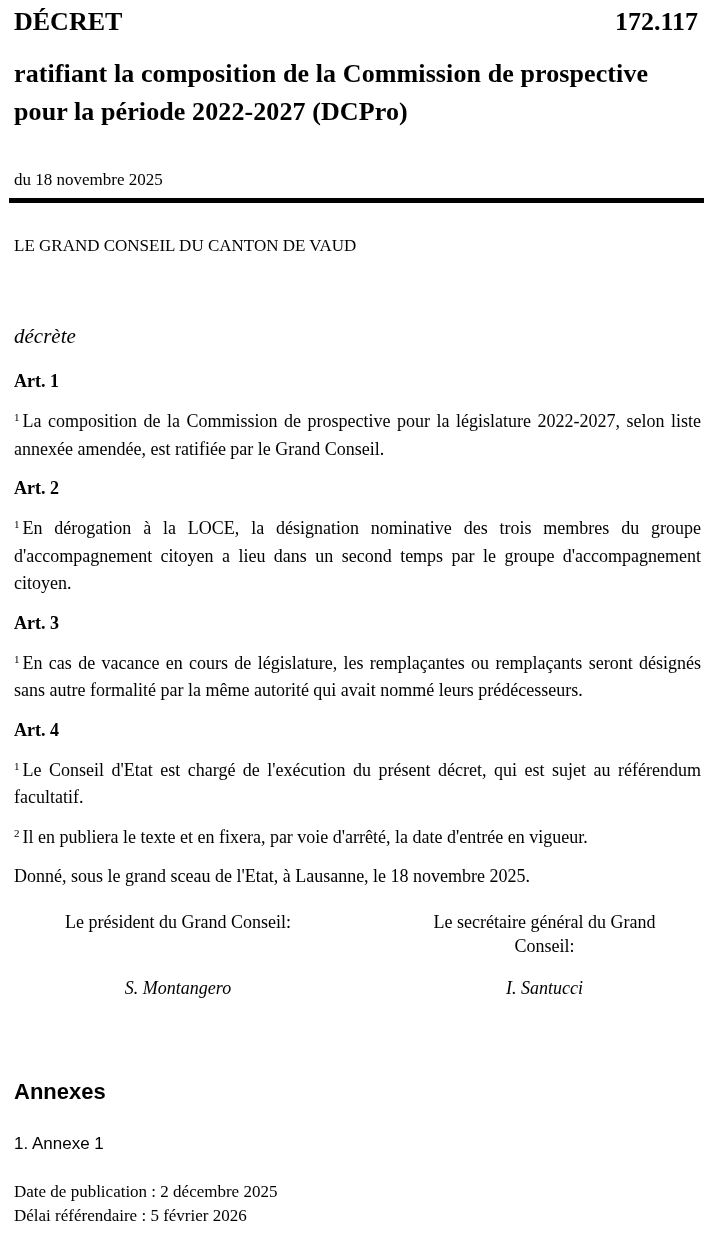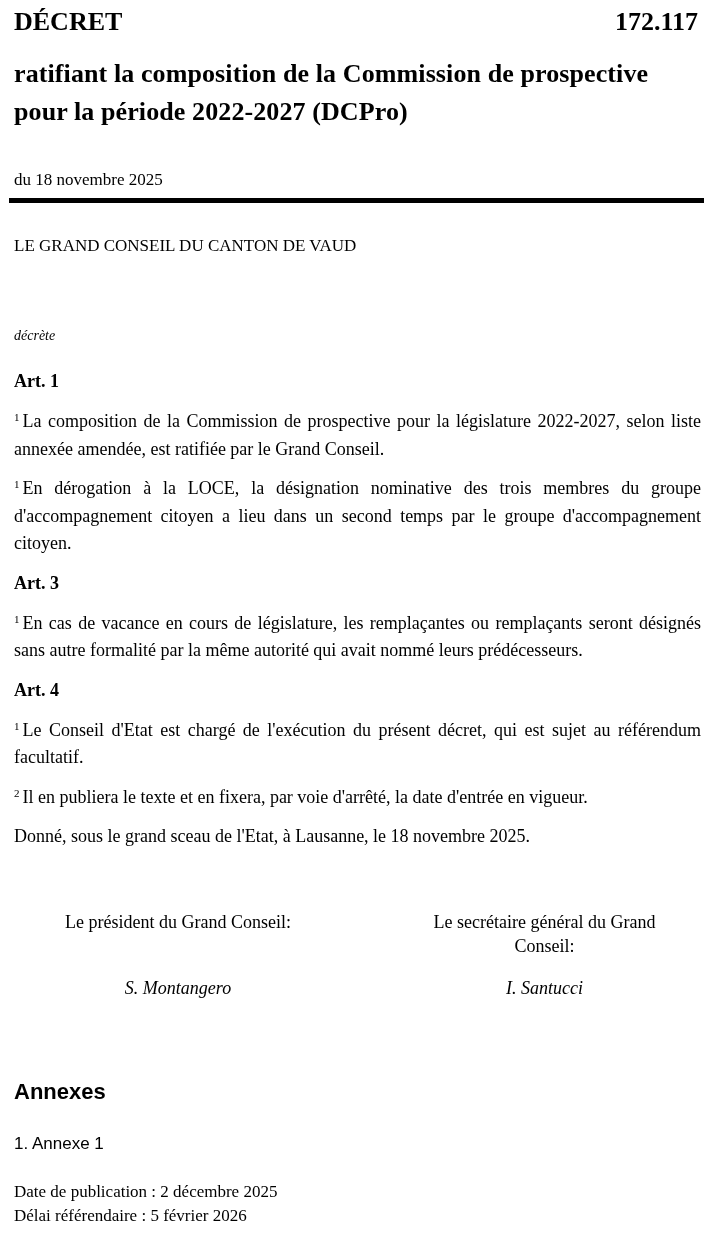--- a/index.html
+++ b/index.html
@@ -22,21 +22,21 @@
     .rule {
       position: absolute; left: 9px; width: 695px; top: 198px; height: 5px;
       background: #000;
     }
     .authority {
       position: absolute; left: 14px; top: 234px;
       font-size: 17px; line-height: 24px;
     }
     .decrete {
       position: absolute; left: 14px; top: 324px;
-      font-size: 14px; line-height: 24px; font-style: italic;
+      font-size: 21px; line-height: 24px; font-style: italic;
     }
     .body-block {
       position: absolute; left: 14px; right: 12px; top: 368px;
     }
     .art-heading {
       font-weight: bold; font-size: 18px; line-height: 26px;
       margin-bottom: 14px;
     }
     .alinea {
       font-size: 18px; line-height: 27.5px; text-align: justify;
@@ -95,20 +95,21 @@
 
 <div class="decrete">décrète</div>
 
 <div class="body-block">
   <section>
     <div class="art-heading">Art. 1</div>
     <p class="alinea"><sup>1</sup><span>La composition de la Commission de prospective pour la législature 2022-2027, selon liste annexée amendée, est ratifiée par le Grand Conseil.</span></p>
   </section>
 
   <section>
+    <div class="art-heading">Art. 2</div>
     <p class="alinea"><sup>1</sup><span>En dérogation à la LOCE, la désignation nominative des trois membres du groupe d'accompagnement citoyen a lieu dans un second temps par le groupe d'accompagnement citoyen.</span></p>
   </section>
 
   <section>
     <div class="art-heading">Art. 3</div>
     <p class="alinea"><sup>1</sup><span>En cas de vacance en cours de législature, les remplaçantes ou remplaçants seront désignés sans autre formalité par la même autorité qui avait nommé leurs prédécesseurs.</span></p>
   </section>
 
   <section>
     <div class="art-heading">Art. 4</div>

